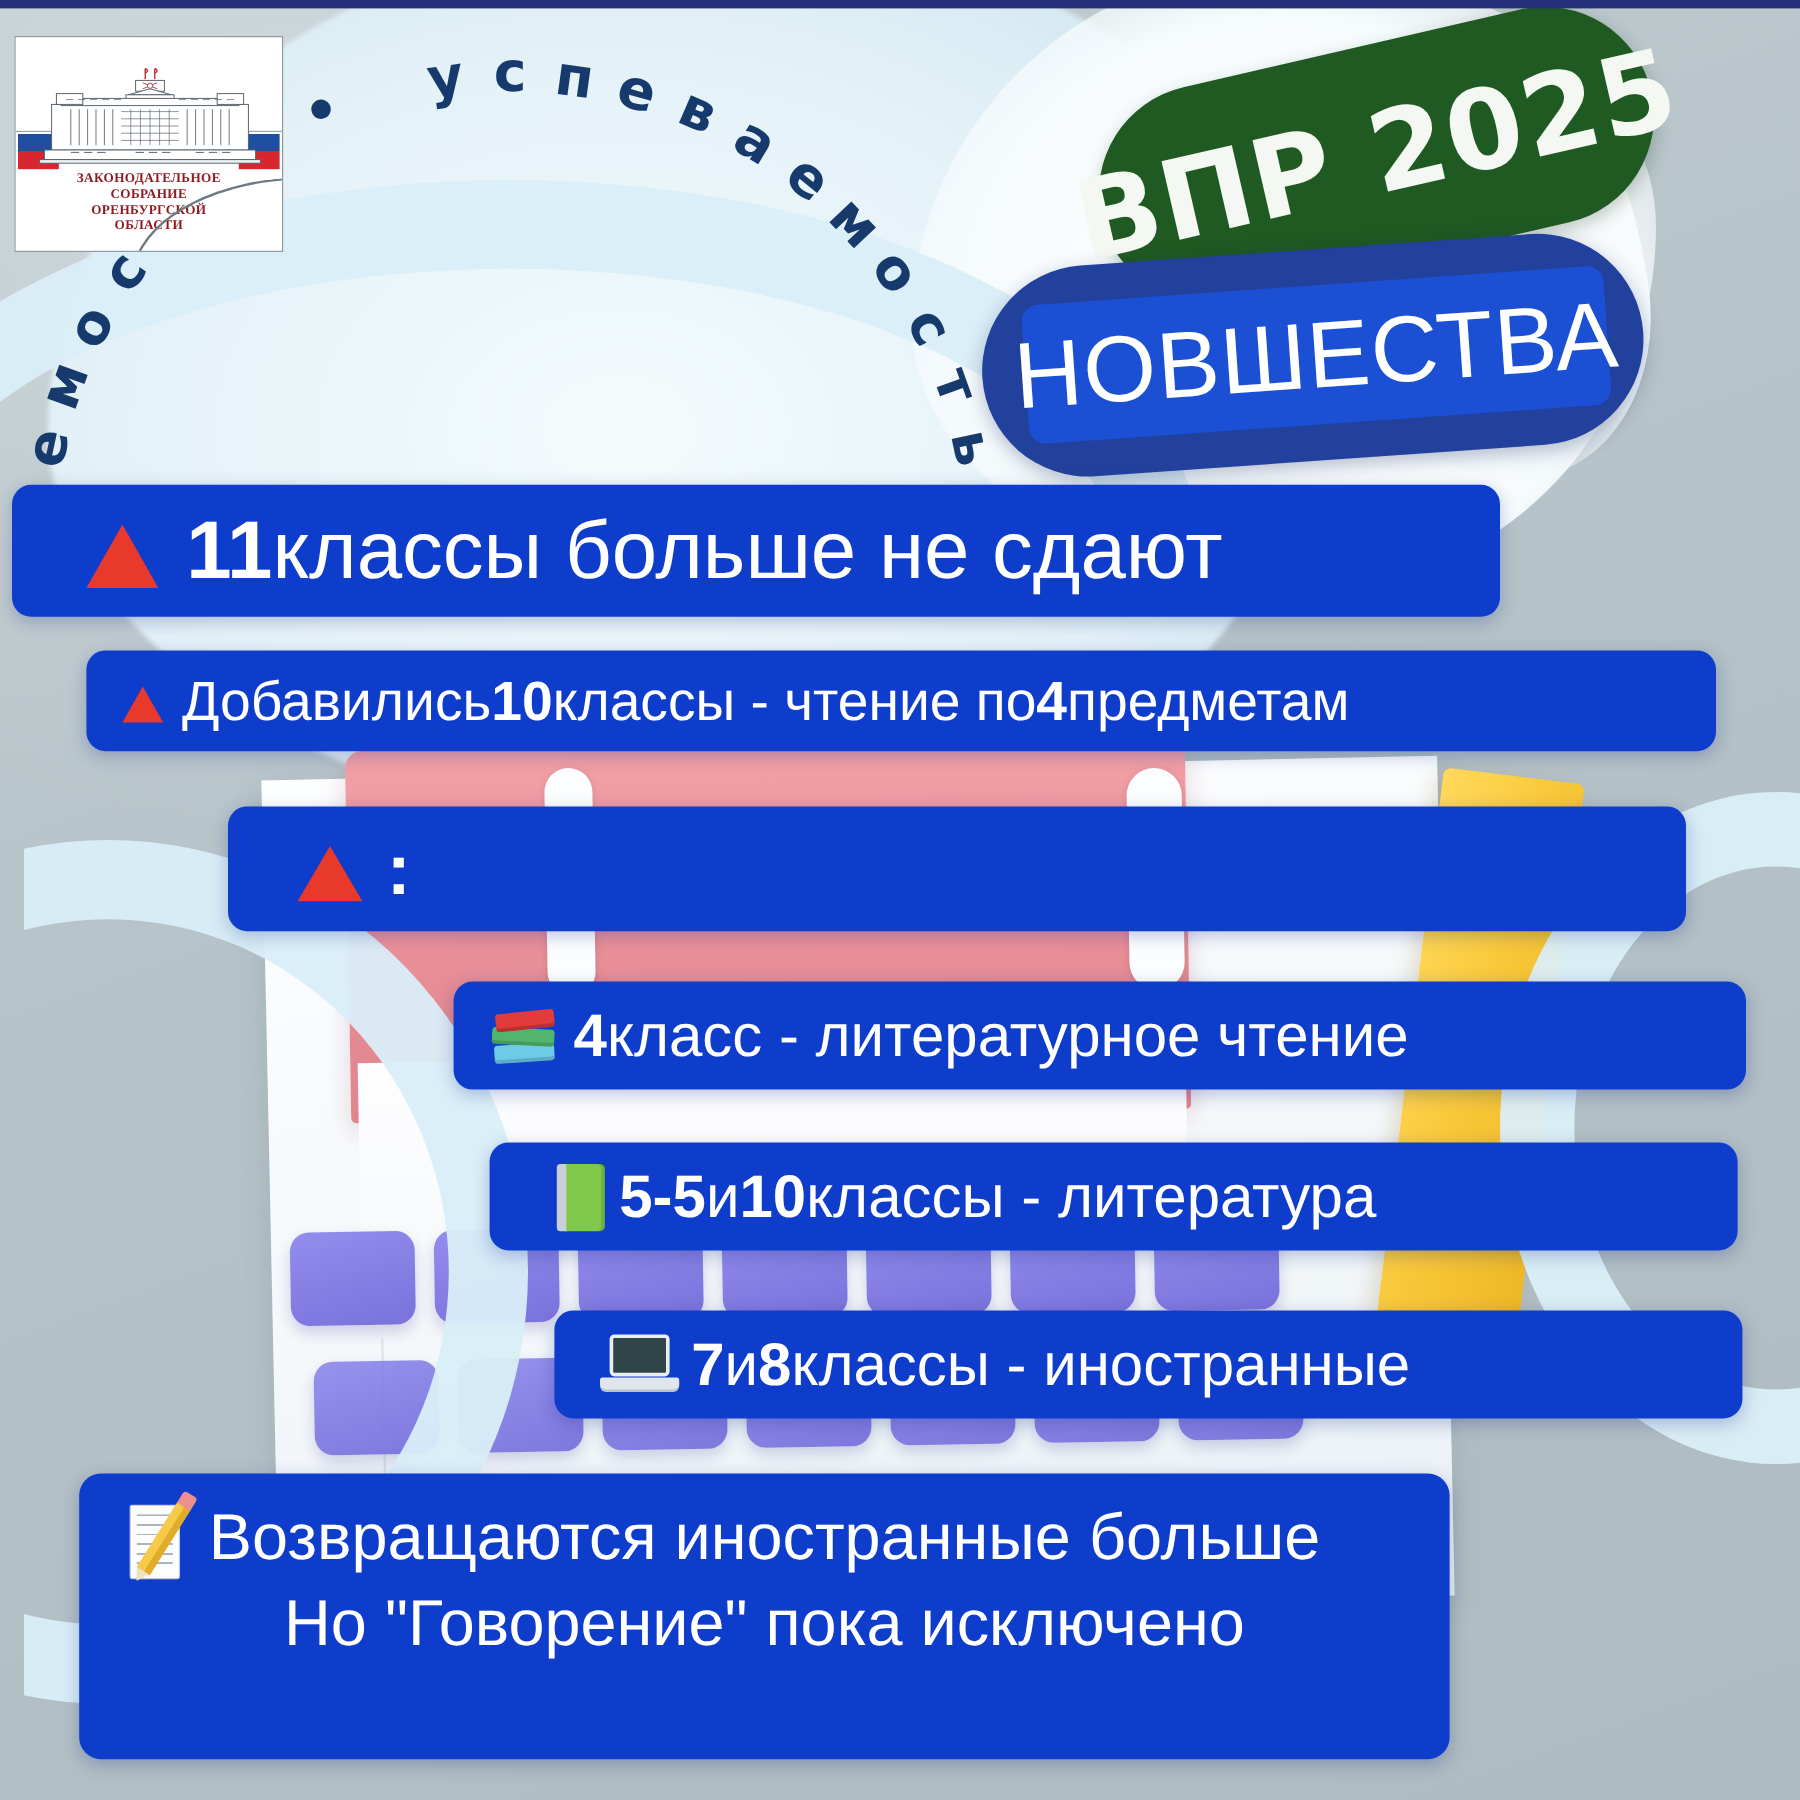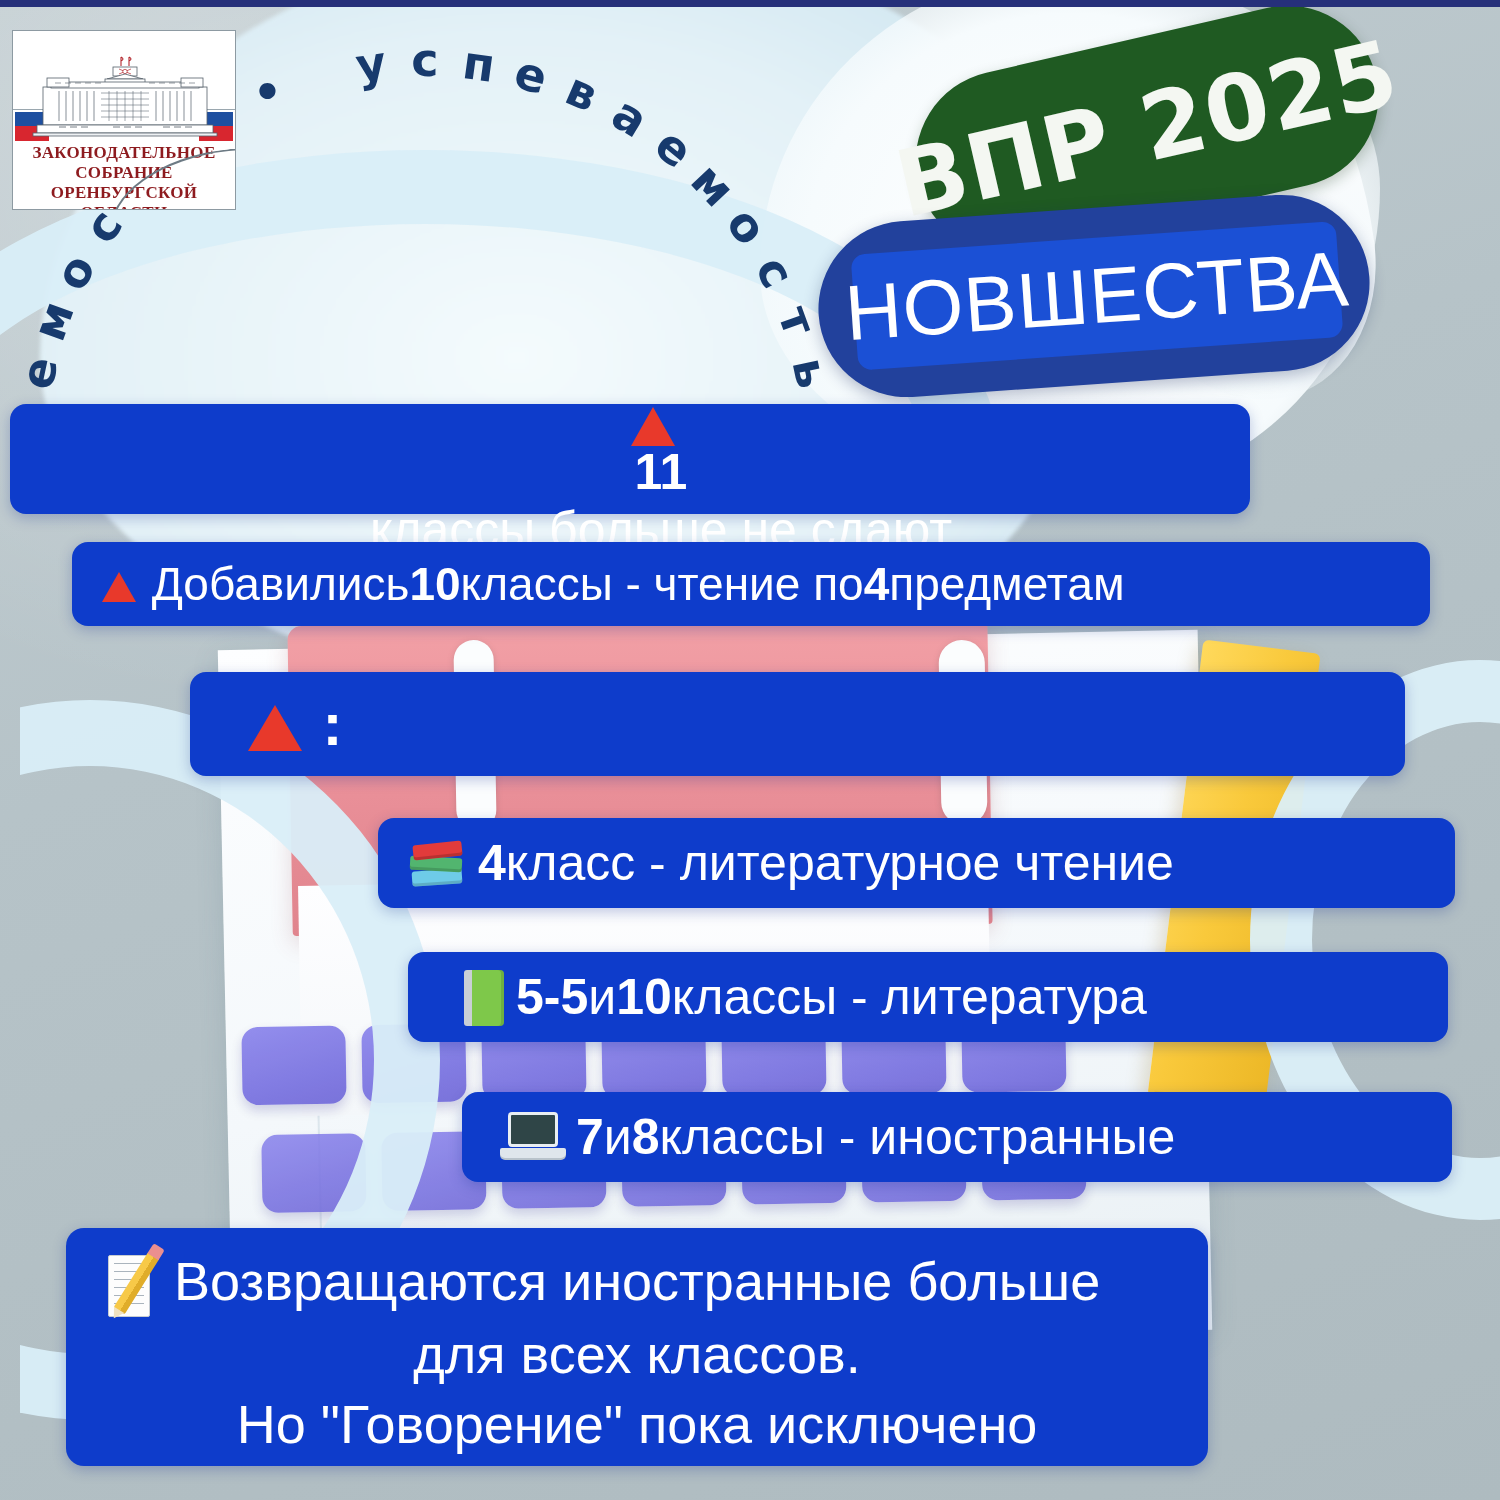--- a/index.html
+++ b/index.html
@@ -219,21 +219,21 @@
     left: 16px; top: 22px;
     width: 192px; height: 86px;
   }
   .logo-text {
     position: absolute;
     left: 0; right: 0; top: 112px;
     text-align: center;
     color: #8e1b1f;
     font-family: "Liberation Serif", "DejaVu Serif", serif;
     font-weight: 700;
-    font-size: 17px;
+    font-size: 11px;
     line-height: 1.18;
     letter-spacing: .3px;
   }
   .logo-swoosh {
     position: absolute;
     left: 96px; bottom: -62px;
     width: 210px; height: 120px;
     border: 2px solid #6c7a84;
     border-radius: 60% 0 0 0;
     border-right: none; border-bottom: none;
@@ -308,21 +308,21 @@
     border-right: .45em solid transparent;
     border-bottom: .78em solid #e8392b;
     margin-right: .34em;
     position: relative;
     top: .06em;
   }
   .banner b { font-weight: 700; }
   .banner .txt { font-weight: 400; text-align: right; }
 
   
-  #b-11   { left: 10px;  top: 404px;  width: 1240px; height: 110px; padding-left: 62px; font-size: 50px; flex-direction: column; }
+  #b-11   { left: 10px;  top: 404px;  width: 1240px; height: 110px; padding-left: 62px; font-size: 68px; }
   #b-10   { left: 72px;  top: 542px;  width: 1358px; height: 84px;  padding-left: 30px; font-size: 46px; }
   #b-new  { left: 190px; top: 672px;  width: 1215px; height: 104px; padding-left: 58px; font-size: 60px; }
   #b-s1   { left: 378px; top: 818px;  width: 1077px; height: 90px;  padding-left: 28px; font-size: 50px; }
   #b-s2   { left: 408px; top: 952px;  width: 1040px; height: 90px;  padding-left: 54px; font-size: 50px; }
   #b-s3   { left: 462px; top: 1092px; width: 990px;  height: 90px;  padding-left: 38px; font-size: 50px; }
 
   #b-lang {
     left: 66px; top: 1228px; width: 1142px; height: 238px;
     border-radius: 18px;
     display: block;
@@ -560,17 +560,16 @@
     <b>8</b>
     <span class="txt"> классы - иностранные</span>
   </div>
 
   <div class="banner" id="b-lang">
     <div class="line-1">
       <span class="ico ico-memo">
         <span class="pad"></span><span class="pen"></span>
       </span><span>Возвращаются иностранные больше</span>
     </div>
-    <div>для всех классов.</div>
     <div>Но "Говорение" пока исключено</div>
   </div>
 
 </div>
 
 </body></html>

